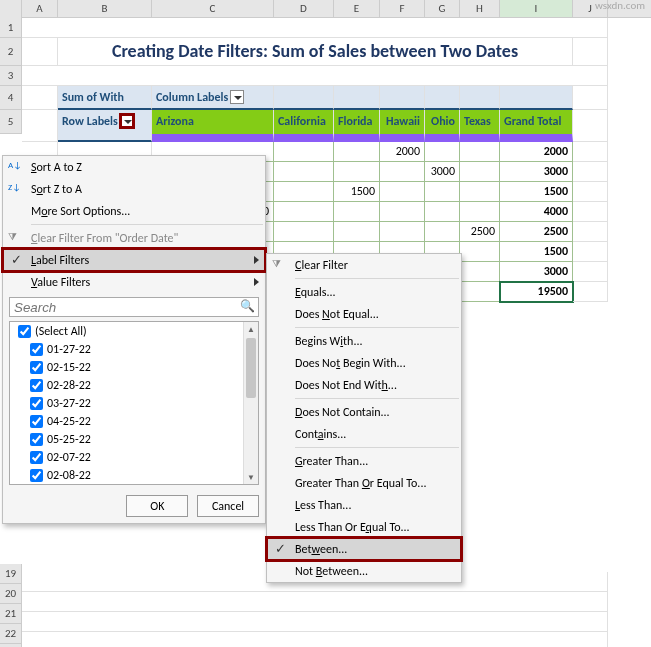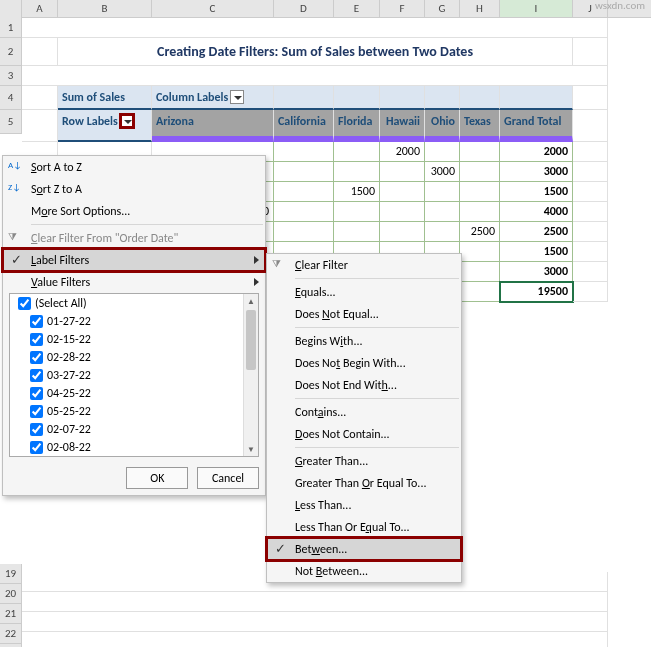--- a/index.html
+++ b/index.html
@@ -7,23 +7,23 @@
 .sheet { position: relative; }
 .col-headers { display: flex; height: 18px; background: #e6e6e6; border-bottom: 1px solid #ccc; }
 .row-headers { position: absolute; left: 0; top: 18px; width: 22px; }
 .corner { width: 22px; height: 18px; background: #e6e6e6; border-right: 1px solid #ccc; }
 .ch { text-align: center; line-height: 18px; color: #444; border-right: 1px solid #ccc; background: #e6e6e6; font-size: 11px; }
 .ch.sel { background: #d6ead6; }
 .rh { height: 20px; width: 22px; text-align: center; line-height: 20px; color: #444; border-bottom: 1px solid #ccc; border-right: 1px solid #ccc; background: #e6e6e6; font-size: 11px; }
 .grid { position: absolute; left: 22px; top: 18px; }
 .row { display: flex; height: 20px; }
 .cell { border-right: 1px solid #e0e0e0; border-bottom: 1px solid #e0e0e0; padding: 0 4px; line-height: 19px; overflow: hidden; white-space: nowrap; }
-.title-cell { font-weight: bold; color: #203864; font-size: 14px; text-align: center; }
+.title-cell { font-weight: bold; color: #203864; font-size: 18px; text-align: center; }
 .pivot-hdr { background: #dbe5f1; font-weight: bold; border-bottom: 2px solid #1f4e79; color: #1f4e79; }
-.pivot-col-hdr { background: #a3a3a3; font-weight: bold; border-bottom: 6px solid #8b5cf6; text-align: right; color: #1f4e79; }
+.pivot-col-hdr { background: #84cc16; font-weight: bold; border-bottom: 8px solid #8b5cf6; text-align: right; color: #1f4e79; }
 .pivot-data { text-align: right; border-color: #a0c090; }
 .gt-col { font-weight: bold; }
 .dd { display:inline-block; width:14px; height:14px; border:1px solid #888; background:#fff; margin-left:2px; vertical-align:middle; position:relative; top:-1px; }
 .dd::after { content:""; position:absolute; left:3px; top:5px; border-left:4px solid transparent; border-right:4px solid transparent; border-top:4px solid #333; }
 .sel-cell { outline: 2px solid #217346; outline-offset: -1px; }
 .highlight-red { outline: 3px solid #8b0000; outline-offset: -2px; position: relative; z-index: 5; }
 
 
 .menu { position: absolute; background:#f5f5f5; border:1px solid #bfbfbf; box-shadow: 2px 3px 5px rgba(0,0,0,0.25); font-size: 12px; z-index: 100; }
 .menu-item { display:flex; align-items:center; height:22px; padding: 0 22px 0 28px; position:relative; }
@@ -95,21 +95,21 @@
       <div class="cell title-cell" style="width:515px;line-height:27px">Creating Date Filters: Sum of Sales between Two Dates</div>
       <div class="cell" style="width:35px"></div>
     </div>
 
     <div class="row">
         <div class="cell" style="width:586px"></div>
       </div>
 
     <div class="row" style="height:24px">
       <div class="cell" style="width:36px"></div>
-      <div class="cell pivot-hdr" style="width:94px;line-height:23px">Sum of Sales</div>
+      <div class="cell pivot-hdr" style="width:94px;line-height:23px">Sum of With</div>
       <div class="cell pivot-hdr" style="width:122px;line-height:23px"><span>Column Labels</span><span class="dd"></span></div>
       <div class="cell pivot-hdr" style="width:60px"></div>
       <div class="cell pivot-hdr" style="width:46px"></div>
       <div class="cell pivot-hdr" style="width:45px"></div>
       <div class="cell pivot-hdr" style="width:35px"></div>
       <div class="cell pivot-hdr" style="width:40px"></div>
       <div class="cell pivot-hdr" style="width:73px"></div>
       <div class="cell" style="width:35px"></div>
     </div>
 
@@ -262,20 +262,24 @@
       </div>
     <div class="menu-item hl hl-red">
         <span class="check">✓</span>
         <span><span></span><u>L</u><span>abel Filters</span></span>
         <span class="arrow"></span>
       </div>
     <div class="menu-item">
         <span><span></span><u>V</u><span>alue Filters</span></span>
         <span class="arrow"></span>
       </div>
+    <div class="search-wrap">
+      <input class="search-box" placeholder="Search" style="">
+      <span class="search-mag">🔍</span>
+    </div>
     <div class="checklist">
       <div id="ck-body">
           <div class="ck-item" style="padding-left: 4px;">
             <input type="checkbox" checked="" style="">
             <span>(Select All)</span>
           </div>
           <div class="ck-item" style="padding-left: 16px;">
             <input type="checkbox" checked="" style="">
             <span>01-27-22</span>
           </div>
@@ -337,24 +341,24 @@
         <span><span>Begins W</span><u>i</u><span>th...</span></span>
       </div>
     <div class="menu-item">
         <span><span>Does No</span><u>t</u><span> Begin With...</span></span>
       </div>
     <div class="menu-item">
         <span><span>Does Not End Wit</span><u>h</u><span>...</span></span>
       </div>
     <div class="menu-sep"></div>
     <div class="menu-item">
+        <span><u>D</u><span>oes Not Contain...</span></span>
+      </div>
+    <div class="menu-item">
         <span><span>Cont</span><u>a</u><span>ins...</span></span>
-      </div>
-    <div class="menu-item">
-        <span><u>D</u><span>oes Not Contain...</span></span>
       </div>
     <div class="menu-sep"></div>
     <div class="menu-item">
         <span><u>G</u><span>reater Than...</span></span>
       </div>
     <div class="menu-item">
         <span><span>Greater Than </span><u>O</u><span>r Equal To...</span></span>
       </div>
     <div class="menu-item">
         <span><u>L</u><span>ess Than...</span></span>

